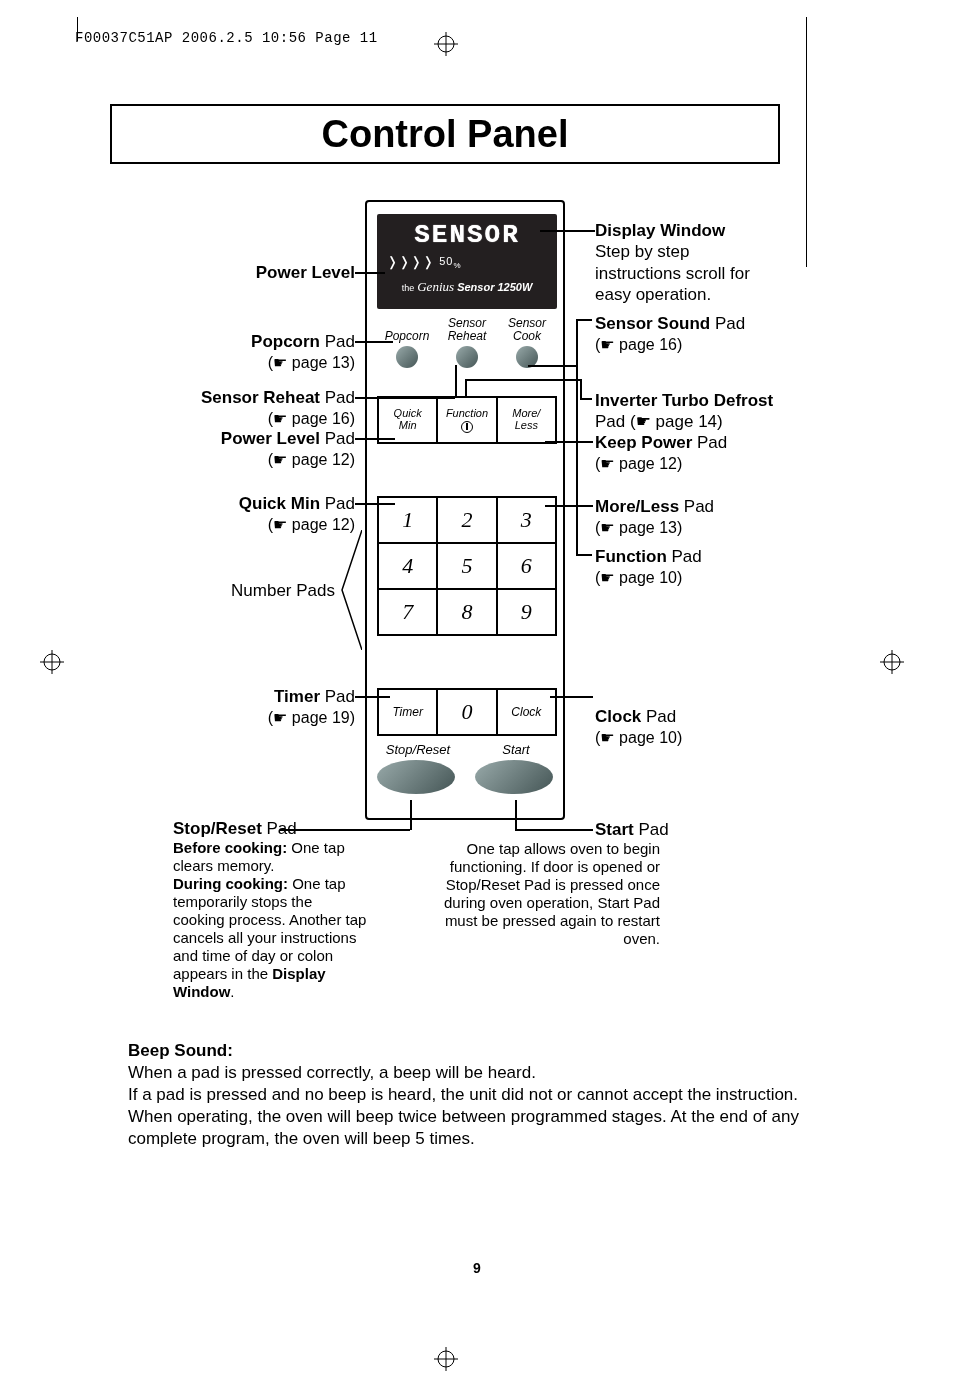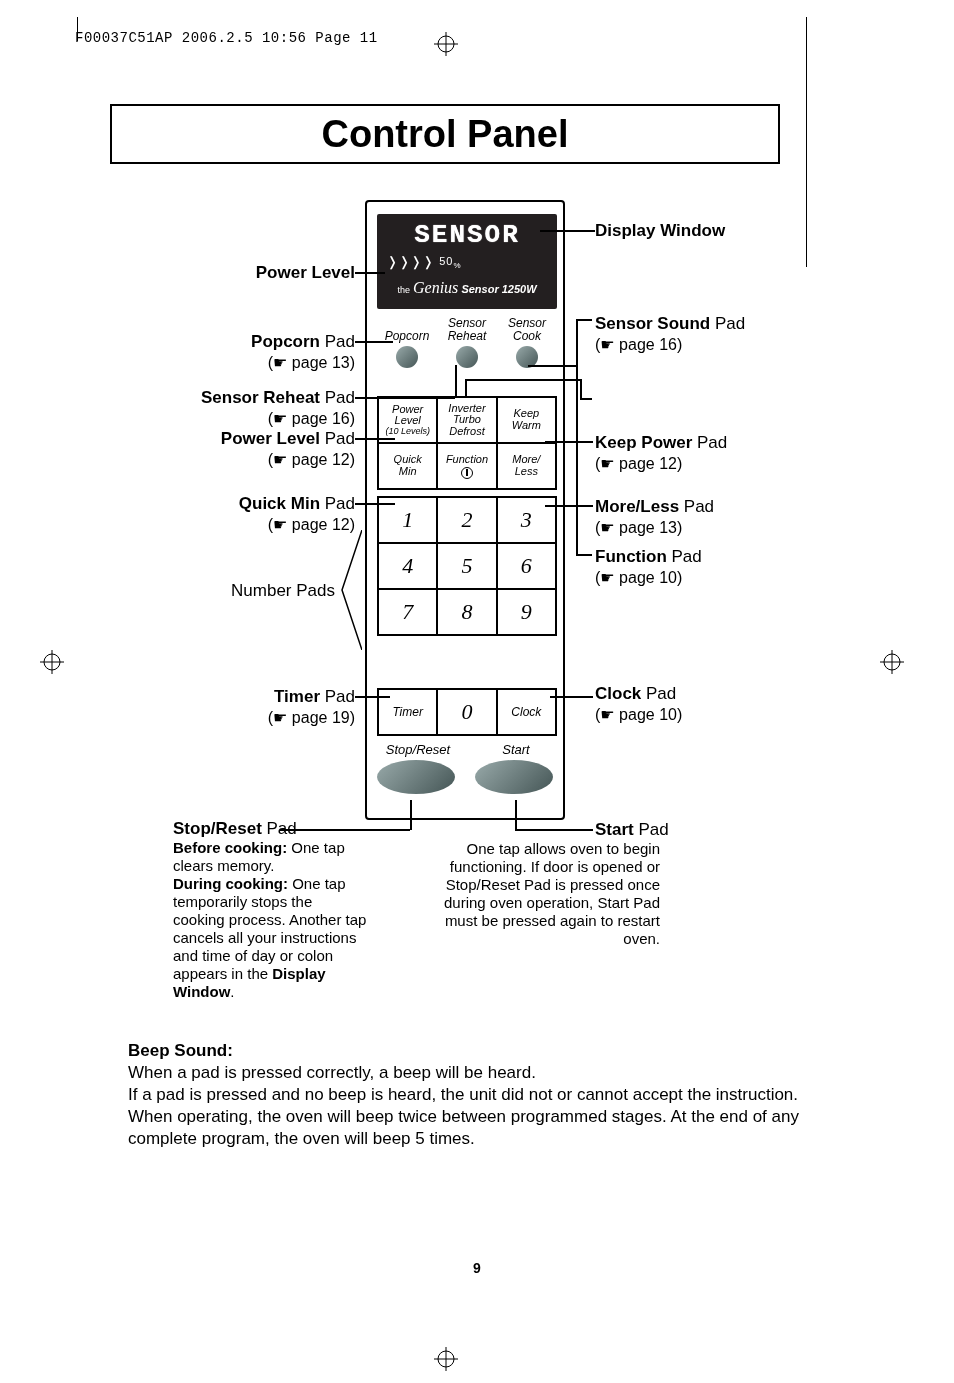--- a/index.html
+++ b/index.html
@@ -18,21 +18,21 @@
 
   .diagram { position:absolute; left:110px; top:200px; width:670px; height:840px; }
 
   
   .panel { position:absolute; left:255px; top:0; width:200px; height:620px; border:2px solid #000; border-radius:4px; }
   .display { position:absolute; left:10px; top:12px; width:180px; height:95px; background:#231f20; border-radius:2px; color:#fff; }
   .sensor-word { font-family:"Courier New",monospace; font-weight:bold; letter-spacing:2px; font-size:26px; text-align:center; margin-top:6px; font-style:normal; }
   .sensor-word span { text-shadow:0 0 1px #fff; }
   .plrow { text-align:left; padding-left:10px; font-size:13px; margin-top:4px; letter-spacing:1px;}
   .genius-row { font-size:11px; text-align:center; margin-top:8px; }
-  .genius-row .script { font-family:cursive; font-style:italic; font-size:16px; }
+  .genius-row .script { font-family:cursive; font-style:italic; font-size:13px; }
   .genius-row .the { font-size:9px;}
   .genius-row .bold { font-weight:bold; font-style:italic;}
 
   .row3 { position:absolute; left:10px; width:180px; height:44px; display:flex; justify-content:space-around; align-items:flex-end; }
   .r-sensor { top:122px; }
   .padbtn { width:52px; text-align:center; font-size:12px; font-style:italic; line-height:1.1; }
   .padbtn .dot { width:22px; height:22px; border-radius:50%; background:linear-gradient(135deg,#9aa,#455); margin:3px auto 0; }
 
   .grid3 { position:absolute; left:10px; width:180px; border:1px solid #000; }
   .g-func { top:194px; }
@@ -147,36 +147,20 @@
           <div class="dot"></div>
         </div>
       <div class="padbtn">
           <div>Sensor</div>
           <div>Cook</div>
           <div class="dot"></div>
         </div>
     </div>
 
     <div class="grid3 g-func">
-      <div class="grow">
-        <div class="gcell">
-            <span>Power</span>
-            <span>Level</span>
-            <span class="sub">(10 Levels)</span>
-          </div>
-        <div class="gcell">
-            <span>Inverter</span>
-            <span>Turbo</span>
-            <span>Defrost</span>
-          </div>
-        <div class="gcell">
-            <span>Keep</span>
-            <span>Warm</span>
-          </div>
-      </div>
       <div class="grow">
         <div class="gcell">
             <span>Quick</span>
             <span>Min</span>
           </div>
         <div class="gcell">
             <span>Function</span>
             <span class="fn-icon"></span>
           </div>
         <div class="gcell">
@@ -241,43 +225,44 @@
   <div class="lead" style="left:245px;top:303px;width:40px"></div>
 
   <div class="lab left" style="left:0;top:380px;width:225px"><span>Number Pads</span></div>
   <svg class="angle" viewBox="0 0 22 120">
       <polyline points="22,0 2,60 22,120" fill="none" stroke="#000" stroke-width="1.5"></polyline>
     </svg>
 
   <div class="lab left" style="left:0;top:486px;width:245px"><b>Timer</b><span> Pad</span><br><span class="ptr">(☛ page 19)</span></div>
   <div class="lead" style="left:245px;top:496px;width:35px"></div>
 
-  <div class="lab right" style="left:485px;top:20px;width:185px"><b>Display Window</b><br></div>
+  <div class="lab right" style="left:485px;top:20px;width:185px"><b>Display Window</b><br><span>Step by step instructions scroll for easy operation.</span></div>
   <div class="lead" style="left:430px;top:30px;width:55px"></div>
 
   <div class="lab right" style="left:485px;top:113px;width:185px"><b>Sensor Sound</b><span> Pad</span><br><span class="ptr">(☛ page 16)</span></div>
   <div class="lead" style="left:418px;top:165px;width:48px"></div>
   <div class="lead v" style="left:466px;top:119px;height:235px"></div>
   <div class="lead" style="left:466px;top:119px;width:16px"></div>
 
+  <div class="lab right" style="left:485px;top:190px;width:190px"><b>Inverter Turbo Defrost</b><br><span>Pad (☛ page 14)</span></div>
   <div class="lead v" style="left:355px;top:179px;height:18px"></div>
   <div class="lead" style="left:355px;top:179px;width:115px"></div>
   <div class="lead v" style="left:470px;top:179px;height:19px"></div>
   <div class="lead" style="left:470px;top:198px;width:12px"></div>
 
   <div class="lab right" style="left:485px;top:232px;width:185px"><b>Keep Power</b><span> Pad</span><br><span class="ptr">(☛ page 12)</span></div>
   <div class="lead" style="left:435px;top:241px;width:48px"></div>
 
   <div class="lab right" style="left:485px;top:296px;width:185px"><b>More/Less</b><span> Pad</span><br><span class="ptr">(☛ page 13)</span></div>
   <div class="lead" style="left:435px;top:305px;width:48px"></div>
 
   <div class="lab right" style="left:485px;top:346px;width:185px"><b>Function</b><span> Pad</span><br><span class="ptr">(☛ page 10)</span></div>
   <div class="lead" style="left:466px;top:354px;width:16px"></div>
 
-  <div class="lab right" style="left:485px;top:483px;width:185px"><b>Clock</b><span> Pad</span><br><span class="ptr">(☛ page 10)</span></div>
+  <div class="lab right" style="left:485px;top:506px;width:185px"><b>Clock</b><span> Pad</span><br><span class="ptr">(☛ page 10)</span></div>
   <div class="lead" style="left:440px;top:496px;width:43px"></div>
 
   <div class="lead v" style="left:300px;top:600px;height:30px"></div>
   <div class="lead" style="left:170px;top:629px;width:130px"></div>
   <div class="lead v" style="left:405px;top:600px;height:30px"></div>
   <div class="lead" style="left:405px;top:629px;width:78px"></div>
   <div class="lab right" style="left:485px;top:619px;width:120px"><b>Start</b><span> Pad</span></div>
 
   <div class="anno-stop">
     <div class="hd"><b>Stop/Reset</b><span> Pad</span></div>

